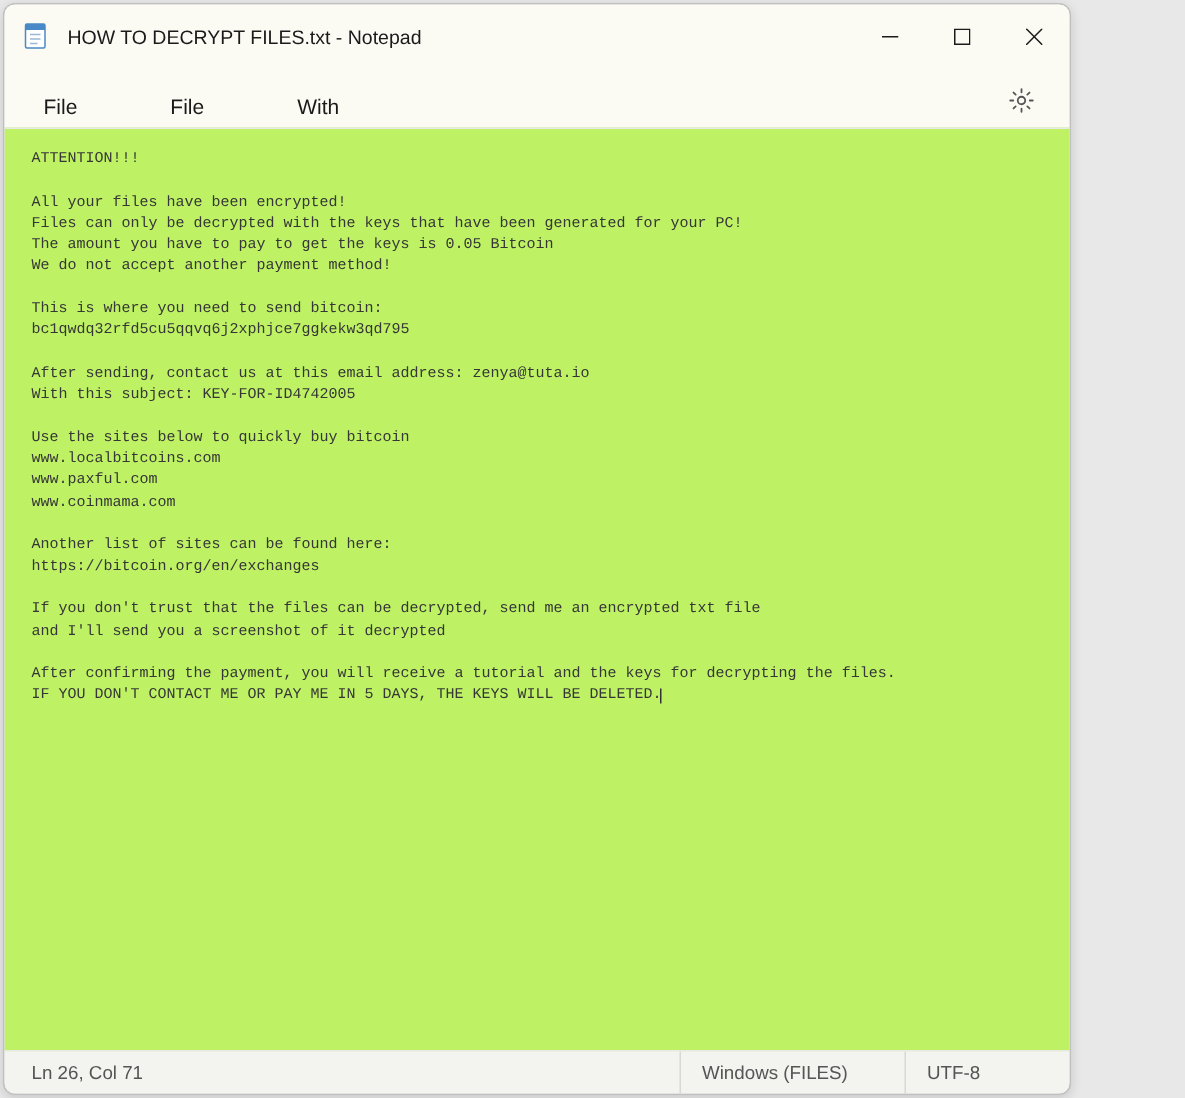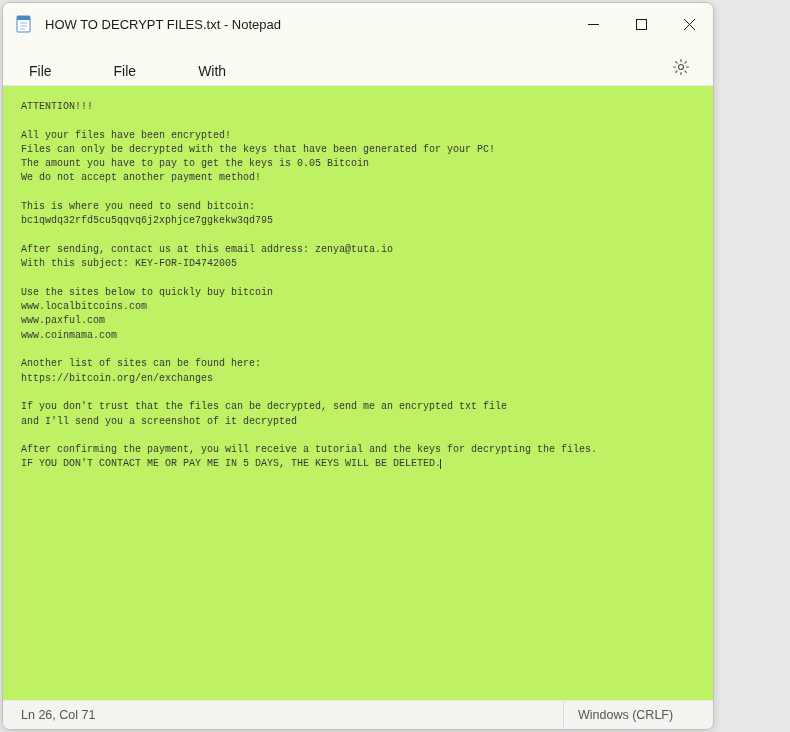--- a/index.html
+++ b/index.html
@@ -200,16 +200,17 @@
 
 If you don't trust that the files can be decrypted, send me an encrypted txt file
 and I'll send you a screenshot of it decrypted
 
 After confirming the payment, you will receive a tutorial and the keys for decrypting the files.
 IF YOU DON'T CONTACT ME OR PAY ME IN 5 DAYS, THE KEYS WILL BE DELETED.</span><span class="caret"></span></div>
 
   <div class="statusbar">
     <div class="status-seg">Ln 26, Col 71</div>
     <div class="status-spacer"></div>
-    <div class="status-seg" style="min-width:150px">Windows (CRLF)</div>
+    <div class="status-seg" style="min-width:150px">Windows (FILES)</div>
+    <div class="status-seg" style="min-width:110px">UTF-8</div>
   </div>
 
 </div>
 
 </body></html>

